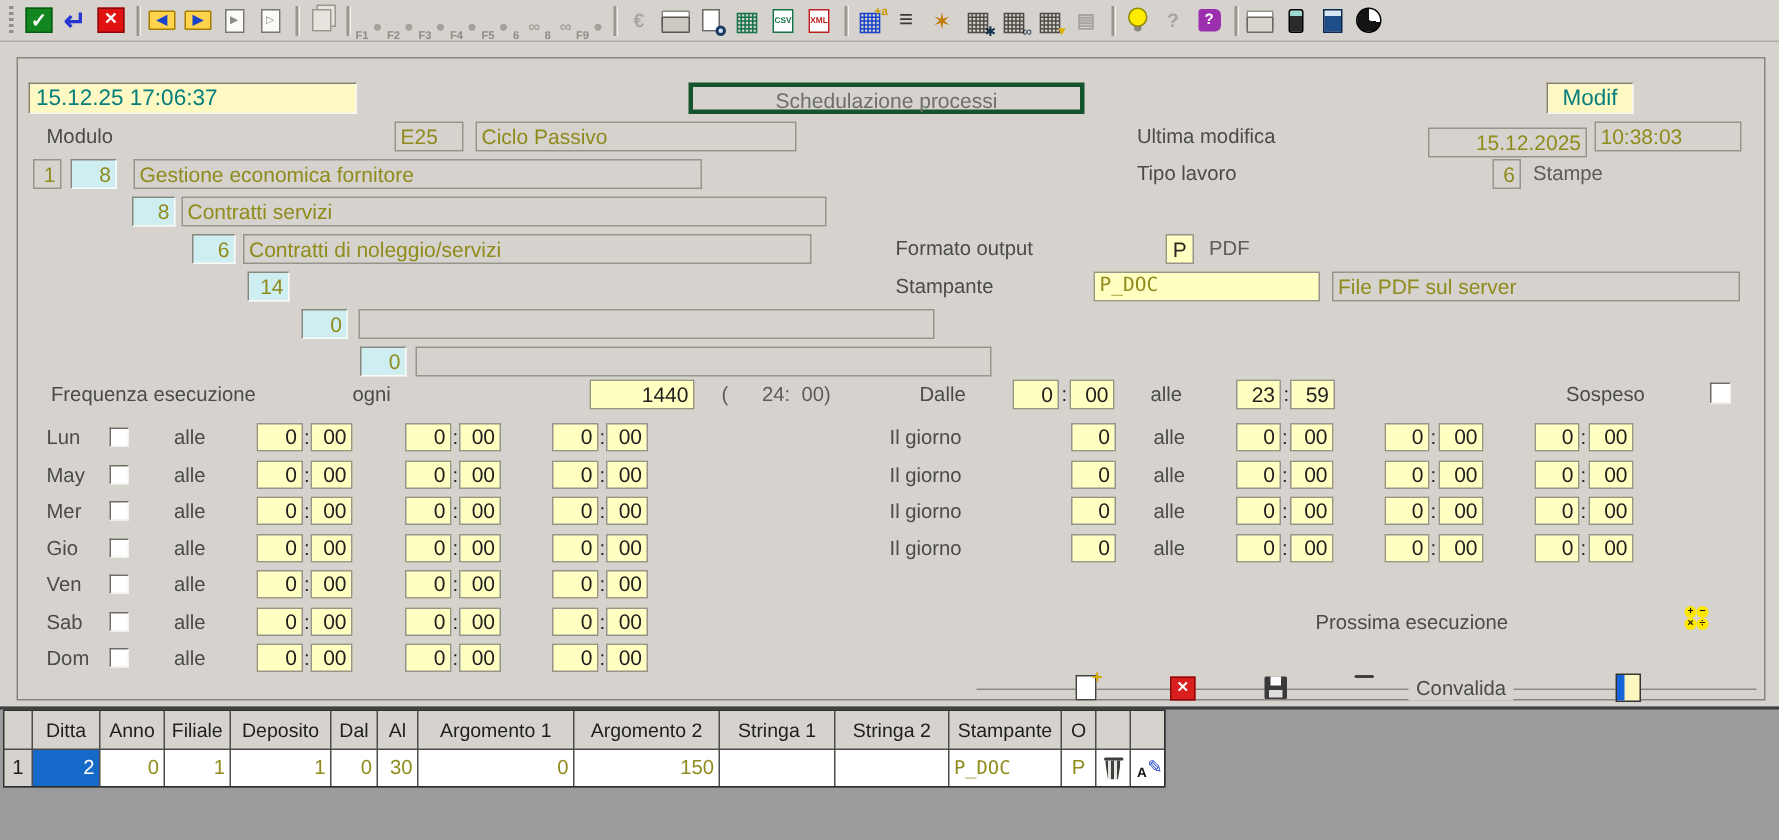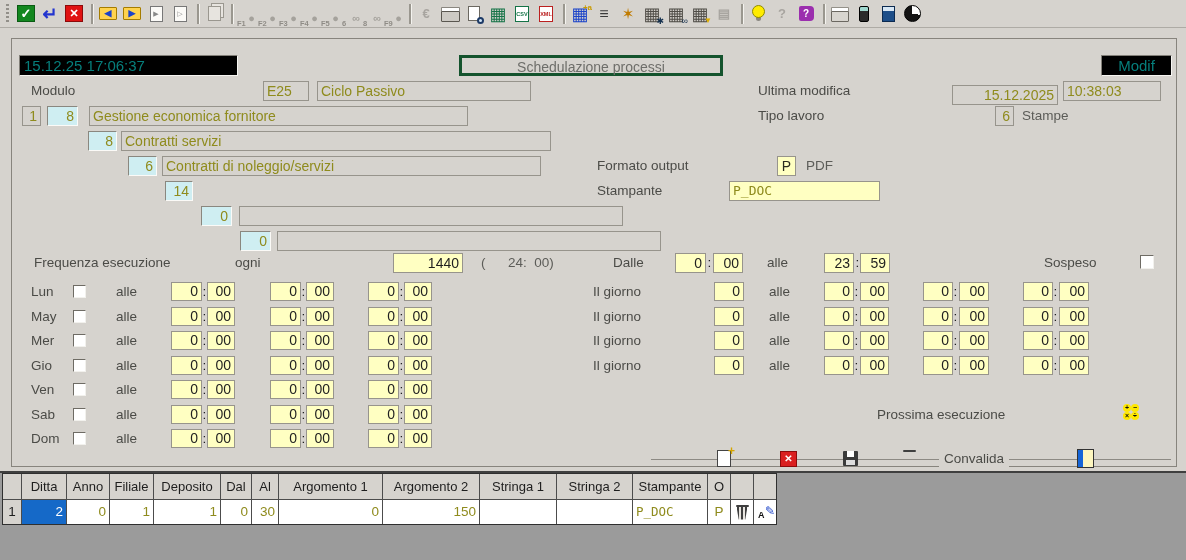--- a/index.html
+++ b/index.html
@@ -68,21 +68,21 @@
        color:#8f8b1d;padding-left:3px;white-space:nowrap;overflow:hidden;font-size:14px}
   .fld.num{padding-left:0;padding-right:3px;text-align:right}
   .cy{position:absolute;height:20px;line-height:18px;box-sizing:border-box;background:#cfeef2;
       border:1px solid;border-color:#8a877f #fbfaf7 #fbfaf7 #8a877f;color:#8f8b1d;text-align:right;
       padding-right:3px;font-size:14px}
   .yl{position:absolute;height:20px;line-height:18px;box-sizing:border-box;background:#ffffc2;
       border:1px solid #97948c;color:#1f1f1f;text-align:right;padding-right:3px;font-size:14px}
   .yl.olv{color:#8f8b1d;text-align:left;padding-left:3px;padding-right:0;
       font-family:"DejaVu Sans Mono",monospace;font-size:13px}
   .yl.ctrp{text-align:center;padding:0;color:#2a2a20}
-  .sunken{position:absolute;box-sizing:border-box;background:#000000;border:1px solid;
+  .sunken{position:absolute;box-sizing:border-box;background:#fef9c3;border:1px solid;
       border-color:#827f78 #f6f5f1 #f6f5f1 #827f78;color:#067f7c;line-height:19px;font-size:15px;
       padding-left:4px;white-space:nowrap}
   .sunken.ctr{text-align:center;padding:0}
   .boxed{position:absolute;box-sizing:border-box;border:3px solid #14532d;color:#6e6e6a;
       text-align:center;line-height:19px;font-size:14px}
   .colon{position:absolute;width:7px;text-align:center;color:#1f1f1f;line-height:20px}
   .cb{position:absolute;box-sizing:border-box;background:#fff;border:1px solid;
       border-color:#6e6b64 #f2f1ed #f2f1ed #6e6b64;width:13px;height:13px}
 
   
@@ -364,21 +364,21 @@
         <i class="tig"></i>
         <i class="til"></i>
       </span>
 
   </div>
 
   <div id="panel">
 
     <span class="sunken" style="left:7px;top:16px;width:219px;height:21px">15.12.25 17:06:37</span>
     <span class="boxed" style="left:447px;top:16px;width:264px;height:21px">Schedulazione processi</span>
-    <span class="sunken ctr" style="left:1089px;top:16px;width:71px;height:21px">Modif</span>
+    <span class="sunken ctr" style="left:1019px;top:16px;width:58px;height:21px">Modif</span>
 
     <span class="lab" style="left:19px;top:42px">Modulo</span>
     <span class="fld" style="left:251px;top:42px;width:46px">E25</span>
     <span class="fld" style="left:305px;top:42px;width:214px">Ciclo Passivo</span>
     <span class="lab" style="left:746px;top:42px">Ultima modifica</span>
     <span class="fld num" style="left:940px;top:46px;width:106px">15.12.2025</span>
     <span class="fld" style="left:1051px;top:42px;width:98px">10:38:03</span>
 
     <span class="fld num" style="left:10px;top:67px;width:19px">1</span>
     <span class="cy" style="left:35px;top:67px;width:31px">8</span>
@@ -392,20 +392,21 @@
 
     <span class="cy" style="left:116px;top:117px;width:29px">6</span>
     <span class="fld" style="left:150px;top:117px;width:379px">Contratti di noleggio/servizi</span>
     <span class="lab" style="left:585px;top:117px">Formato output</span>
     <span class="yl ctrp" style="left:765px;top:117px;width:19px">P</span>
     <span class="desc-txt" style="left:794px;top:117px">PDF</span>
 
     <span class="cy" style="left:153px;top:142px;width:28px">14</span>
     <span class="lab" style="left:585px;top:142px">Stampante</span>
     <span class="yl olv" style="left:717px;top:142px;width:151px">P_DOC</span>
+    <span class="fld" style="left:876px;top:142px;width:272px">File PDF sul server</span>
 
     <span class="cy" style="left:189px;top:167px;width:31px">0</span>
     <span class="fld" style="left:227px;top:167px;width:384px"></span>
     <span class="cy" style="left:228px;top:192px;width:31px">0</span>
     <span class="fld" style="left:265px;top:192px;width:384px"></span>
 
     <span class="lab" style="left:22px;top:214px">Frequenza esecuzione</span>
     <span class="lab" style="left:223px;top:214px">ogni</span>
     <span class="yl" style="left:381px;top:214px;width:70px">1440</span>
     <span class="desc-txt" style="left:469px;top:214px">(&nbsp;&nbsp;&nbsp;&nbsp;&nbsp;&nbsp;24:&nbsp;&nbsp;00)</span>

